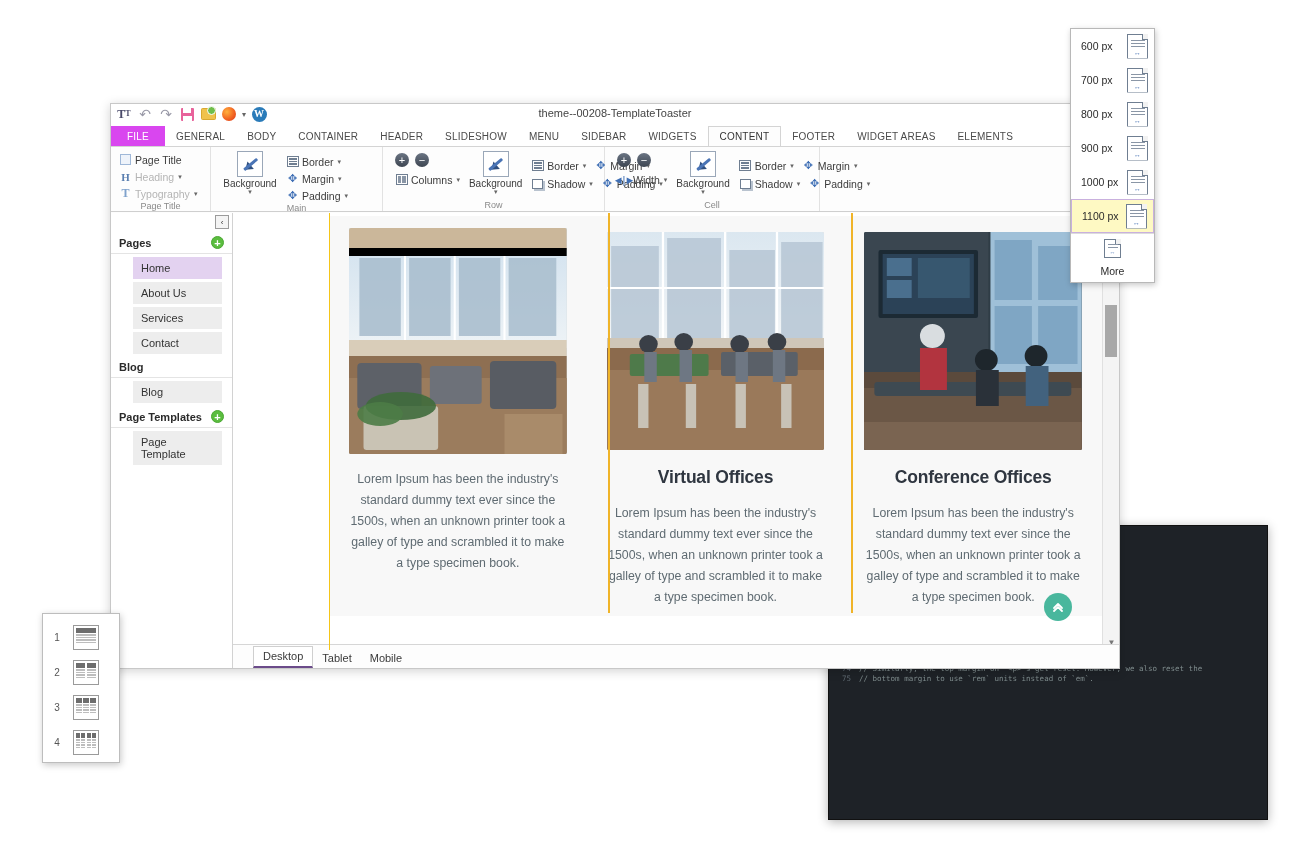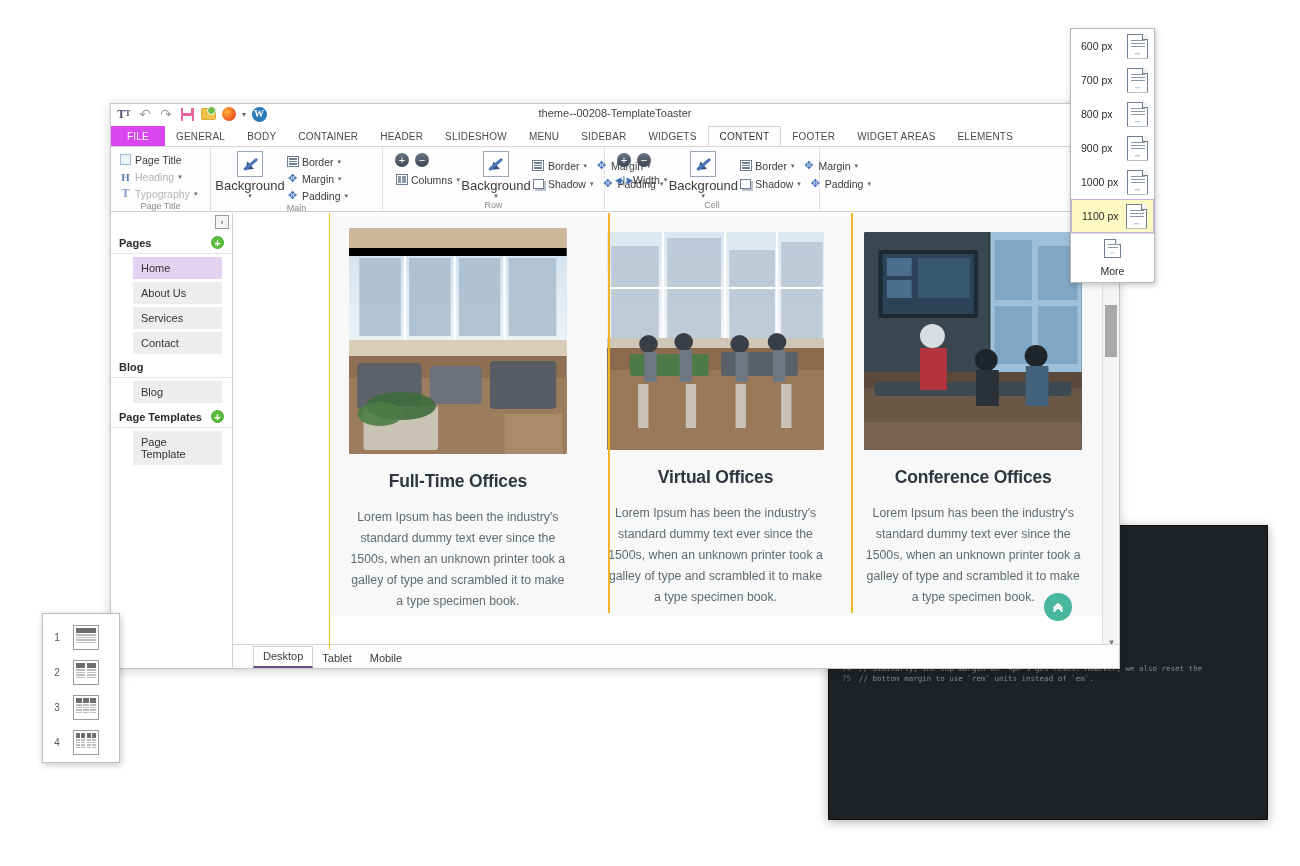--- a/index.html
+++ b/index.html
@@ -134,21 +134,21 @@
   }
   .bigbtn .brush::after {
     content: ""; position: absolute; width: 17px; height: 2.5px; background: #4a74b5;
     transform: rotate(-40deg); border-radius: 1px;
   }
   .bigbtn .brush::before {
     content: ""; position: absolute; left: 5px; bottom: 5px; width: 0; height: 0;
     border-left: 5px solid transparent; border-right: 5px solid transparent; border-bottom: 7px solid #2f4f7f;
     transform: rotate(-130deg);
   }
-  .bigbtn .lbl { font-size: 13px; color: #3c3c3c; margin-top: 1px; text-align: right; }
+  .bigbtn .lbl { font-size: 10px; color: #3c3c3c; margin-top: 1px; text-align: right; }
   .bigbtn .dd { font-size: 7px; color: #666; line-height: 5px; }
 
   .circ-btn { width: 14px; height: 14px; border-radius: 50%; background: linear-gradient(#6a7483,#3e4652); color: #fff; font-size: 11px; display: inline-flex; align-items: center; justify-content: center; line-height: 1; cursor: pointer; }
 
   
   .workarea { position: absolute; left: 0; right: 0; top: 109px; bottom: 0; display: flex; background: #fff; }
 
   
   .leftpanel {
     width: 122px; background: #fff; border-right: 1px solid #d2d2d2;
@@ -605,21 +605,20 @@
                   <rect x="0" y="150" width="210" height="76" fill="#9b7c5d"></rect>
                   <rect x="8" y="135" width="62" height="46" rx="4" fill="#5d6168"></rect>
                   <rect x="78" y="138" width="50" height="38" rx="3" fill="#6d7179"></rect>
                   <rect x="136" y="133" width="64" height="48" rx="4" fill="#585c63"></rect>
                   <rect x="14" y="178" width="72" height="44" rx="3" fill="#c9c3b4"></rect>
                   <ellipse cx="50" cy="178" rx="34" ry="14" fill="#3f6b3c" opacity="0.9"></ellipse>
                   <ellipse cx="30" cy="186" rx="22" ry="12" fill="#4c7c46" opacity="0.9"></ellipse>
                   <rect x="150" y="186" width="56" height="40" fill="#a98b6a"></rect>
                 </svg>
               </div>
-              <h3>Full-Time Offices</h3>
               <p>Lorem Ipsum has been the industry's standard dummy text ever since the 1500s, when an unknown printer took a galley of type and scrambled it to make a type specimen book.</p>
             </div>
 
             <div class="card c2">
               <div class="card-img">
                 <svg width="100%" height="100%" viewBox="0 0 210 218" preserveAspectRatio="none">
                   <defs>
                     <linearGradient id="sky2" x1="0" y1="0" x2="0" y2="1">
                       <stop offset="0%" stop-color="#dbe7f0"></stop>
                         <stop offset="100%" stop-color="#f2f5f7"></stop>

